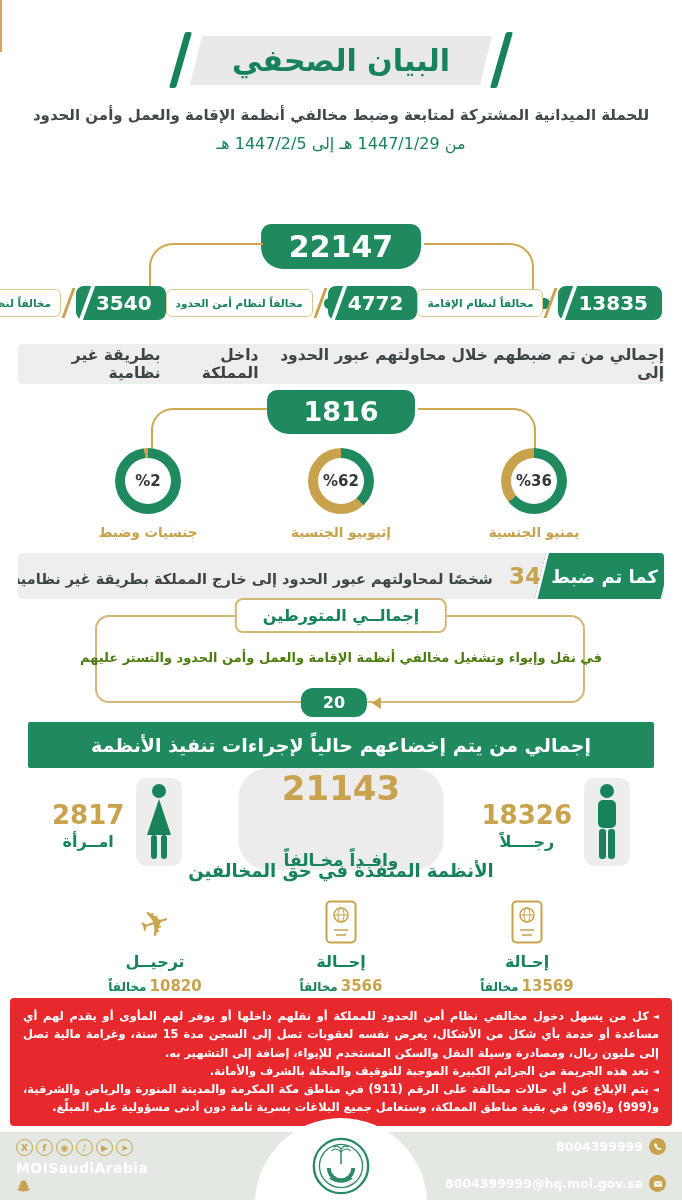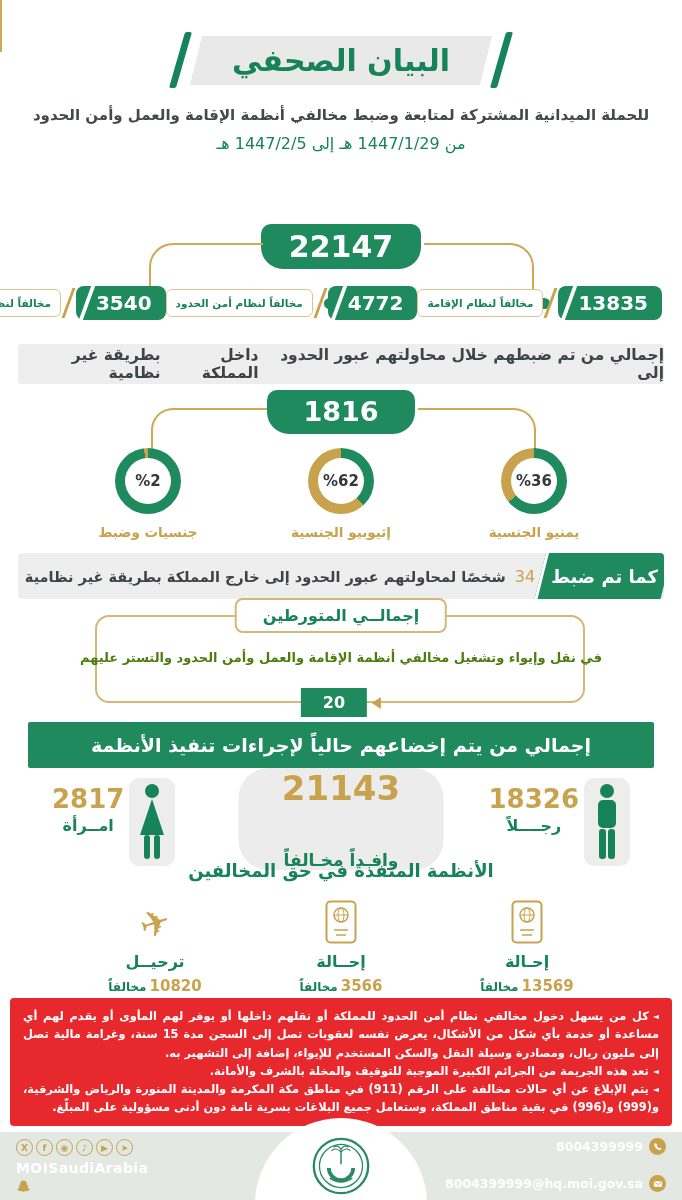--- a/index.html
+++ b/index.html
@@ -44,37 +44,37 @@
   .unit-label{border:1px solid #dcc68f;border-radius:6px;background:#fff;color:var(--green);font-size:10.5px;font-weight:bold;padding:7px 9px;white-space:nowrap}
 
   .donuts{position:absolute;top:448px;left:78px;right:78px;display:flex;justify-content:space-between;direction:rtl}
   .dcol{width:140px;text-align:center}
   .donut{width:66px;height:66px;border-radius:50%;margin:0 auto;position:relative;background:#ccc}
   .hole{position:absolute;inset:10px;background:#fff;border-radius:50%;display:flex;align-items:center;justify-content:center;font-weight:bold;font-size:15px;color:#35383a}
   .dlabel{margin-top:10px;color:var(--gold);font-weight:bold;font-size:13.5px}
 
   .bar3{position:absolute;top:553px;left:18px;right:18px;height:46px;background:var(--graybar);border-radius:4px;overflow:hidden;display:flex;align-items:center;justify-content:center;direction:rtl;font-size:14.5px;font-weight:600;color:var(--dark)}
   .bar3-inner{padding-left:8px;padding-right:126px;white-space:nowrap}
-  .bar3 .num34{color:var(--gold);font-weight:400;font-size:16px;margin:0 4px}
+  .bar3 .num34{color:var(--gold);font-weight:700;font-size:23px;margin:0 11px}
   .tag{position:absolute;right:-8px;top:0;bottom:0;width:126px;background:var(--green2);transform:skewX(-14deg);transform-origin:top right;display:flex;align-items:center;justify-content:center;border-left:3px solid #fff}
   .tag span{transform:skewX(14deg);color:#fff;font-weight:bold;font-size:18px;white-space:nowrap}
 
   .invbox{position:absolute;top:615px;left:95px;width:490px;height:88px;border:2px solid #d3b877;border-radius:14px}
   .invtab{position:absolute;top:598px;left:50%;transform:translateX(-50%);background:#fff;border:2px solid #d3b877;border-radius:8px;padding:6px 26px;color:var(--green);font-weight:bold;font-size:16px;white-space:nowrap;z-index:2}
   .invtext{position:absolute;top:650px;left:10px;right:10px;text-align:center;font-size:13px;color:#4d7c0f;font-weight:600;direction:rtl;white-space:nowrap}
   .invval{position:absolute;top:688px;left:50%;transform:translateX(-50%);display:flex;align-items:center;z-index:2}
-  .invval .vbox{background:var(--green2);color:#fff;font-weight:bold;font-size:16px;padding:5px 22px;border-radius:0}
+  .invval .vbox{background:var(--green2);color:#fff;font-weight:bold;font-size:16px;padding:5px 22px;border-radius:12px}
   .invval .arrow{width:0;height:0;border-top:6px solid transparent;border-bottom:6px solid transparent;border-right:9px solid var(--gold);margin-left:5px}
 
   .banner{position:absolute;top:722px;left:28px;right:28px;height:46px;background:var(--green2);border-radius:2px;display:flex;align-items:center;justify-content:center;color:#fff;font-weight:bold;font-size:19px;direction:rtl}
 
   .blob{position:absolute;top:768px;left:50%;transform:translateX(-50%);width:205px;height:102px;background:#ececec;border-radius:30px;display:flex;flex-direction:column;align-items:center;justify-content:space-between;gap:2px}
   .blob .num{color:var(--gold);font-weight:800;font-size:34px}
   .blob .lbl{color:var(--green);font-weight:bold;font-size:17px}
-  .pgroup{position:absolute;top:778px;display:flex;align-items:flex-start;gap:5px}
+  .pgroup{position:absolute;top:778px;display:flex;align-items:center;gap:12px}
   .pg-men{right:52px}.pg-women{left:52px}
   .pstack{display:flex;flex-direction:column;align-items:center;gap:2px;padding-top:6px}
   .pstack .num{color:var(--gold);font-weight:800;font-size:26px}
   .pstack .lbl{color:var(--green);font-weight:bold;font-size:16px}
   .picon{width:46px;height:88px;background:#ededed;border-radius:10px;display:flex;align-items:center;justify-content:center}
 
   .act-title{position:absolute;top:860px;left:0;right:0;text-align:center;color:var(--green);font-weight:800;font-size:18px;direction:rtl}
   .acts{position:absolute;top:892px;left:70px;right:70px;display:flex;justify-content:space-between;direction:rtl}
   .act{width:170px;display:flex;flex-direction:column;align-items:center;text-align:center}
   .act .iconwrap{height:52px;display:flex;align-items:flex-end;justify-content:center}

